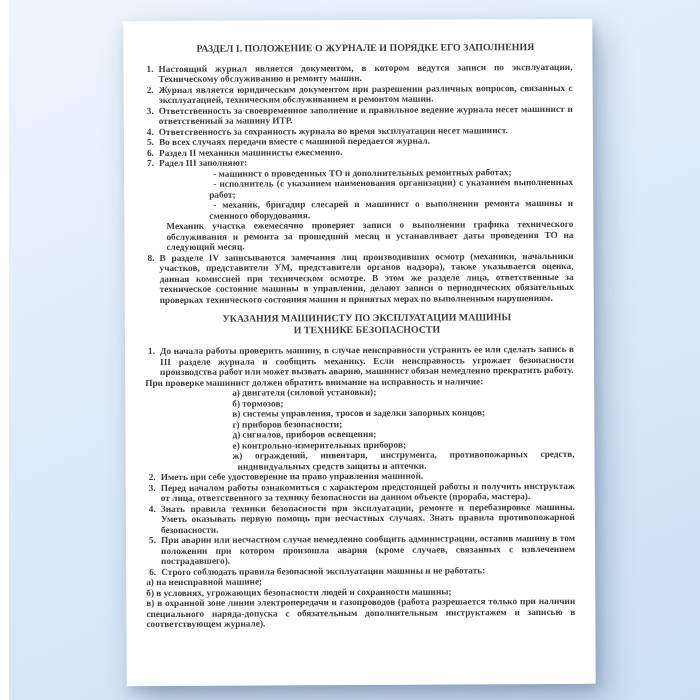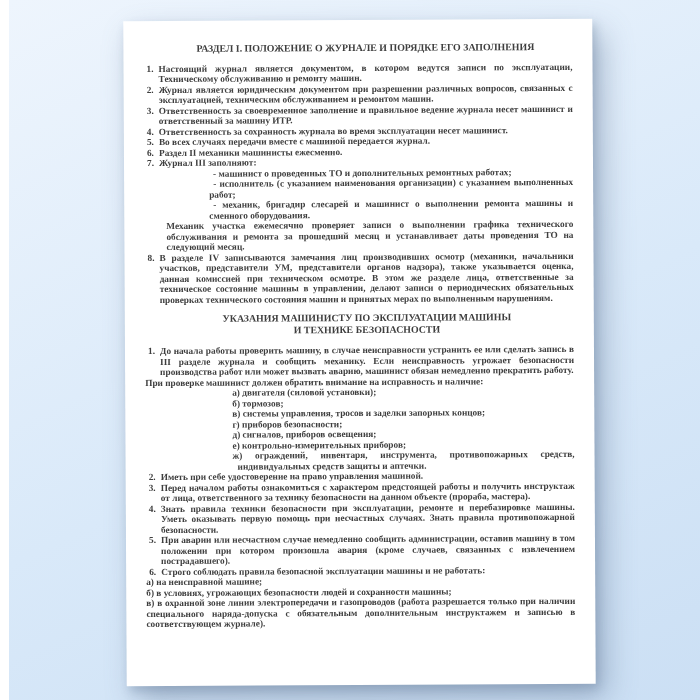--- a/index.html
+++ b/index.html
@@ -45,21 +45,21 @@
 
       <div class="sec-title first">РАЗДЕЛ I. ПОЛОЖЕНИЕ О ЖУРНАЛЕ И ПОРЯДКЕ ЕГО ЗАПОЛНЕНИЯ</div>
 
       <div id="s1-list">
           <div class="item"><span class="num">1.</span><span>Настоящий журнал является документом, в котором ведутся записи по эксплуатации, Техническому обслуживанию и ремонту машин.</span></div>
           <div class="item"><span class="num">2.</span><span>Журнал является юридическим документом при разрешении различных вопросов, связанных с эксплуатацией, техническим обслуживанием и ремонтом машин.</span></div>
           <div class="item"><span class="num">3.</span><span>Ответственность за своевременное заполнение и правильное ведение журнала несет машинист и ответственный за машину ИТР.</span></div>
           <div class="item"><span class="num">4.</span><span>Ответственность за сохранность журнала во время эксплуатации несет машинист.</span></div>
           <div class="item"><span class="num">5.</span><span>Во всех случаях передачи вместе с машиной передается журнал.</span></div>
           <div class="item"><span class="num">6.</span><span>Раздел II механики машинисты ежесменно.</span></div>
-          <div class="item"><span class="num">7.</span><span>Журнал III заполняют:</span></div>
+          <div class="item"><span class="num">7.</span><span>Радел III заполняют:</span></div>
           <div class="sub">- машинист о проведенных ТО и дополнительных ремонтных работах;</div>
           <div class="sub">- исполнитель (с указанием наименования организации) с указанием выполненных работ;</div>
           <div class="sub">- механик, бригадир слесарей и машинист о выполнении ремонта машины и сменного оборудования.</div>
           <div class="note">Механик участка ежемесячно проверяет записи о выполнении графика технического обслуживания и ремонта за прошедший месяц и устанавливает даты проведения ТО на следующий месяц.</div>
           <div class="item"><span class="num">8.</span><span>В разделе IV записываются замечания лиц производивших осмотр (механики, начальники участков, представители УМ, представители органов надзора), также указывается оценка, данная комиссией при техническом осмотре. В этом же разделе лица, ответственные за техническое состояние машины в управлении, делают записи о периодических обязательных проверках технического состояния машин и принятых мерах по выполненным нарушениям.</span></div>
         </div>
 
       <div class="sec-title second">
         <div>УКАЗАНИЯ МАШИНИСТУ ПО ЭКСПЛУАТАЦИИ МАШИНЫ</div>
         <div>И ТЕХНИКЕ БЕЗОПАСНОСТИ</div>

